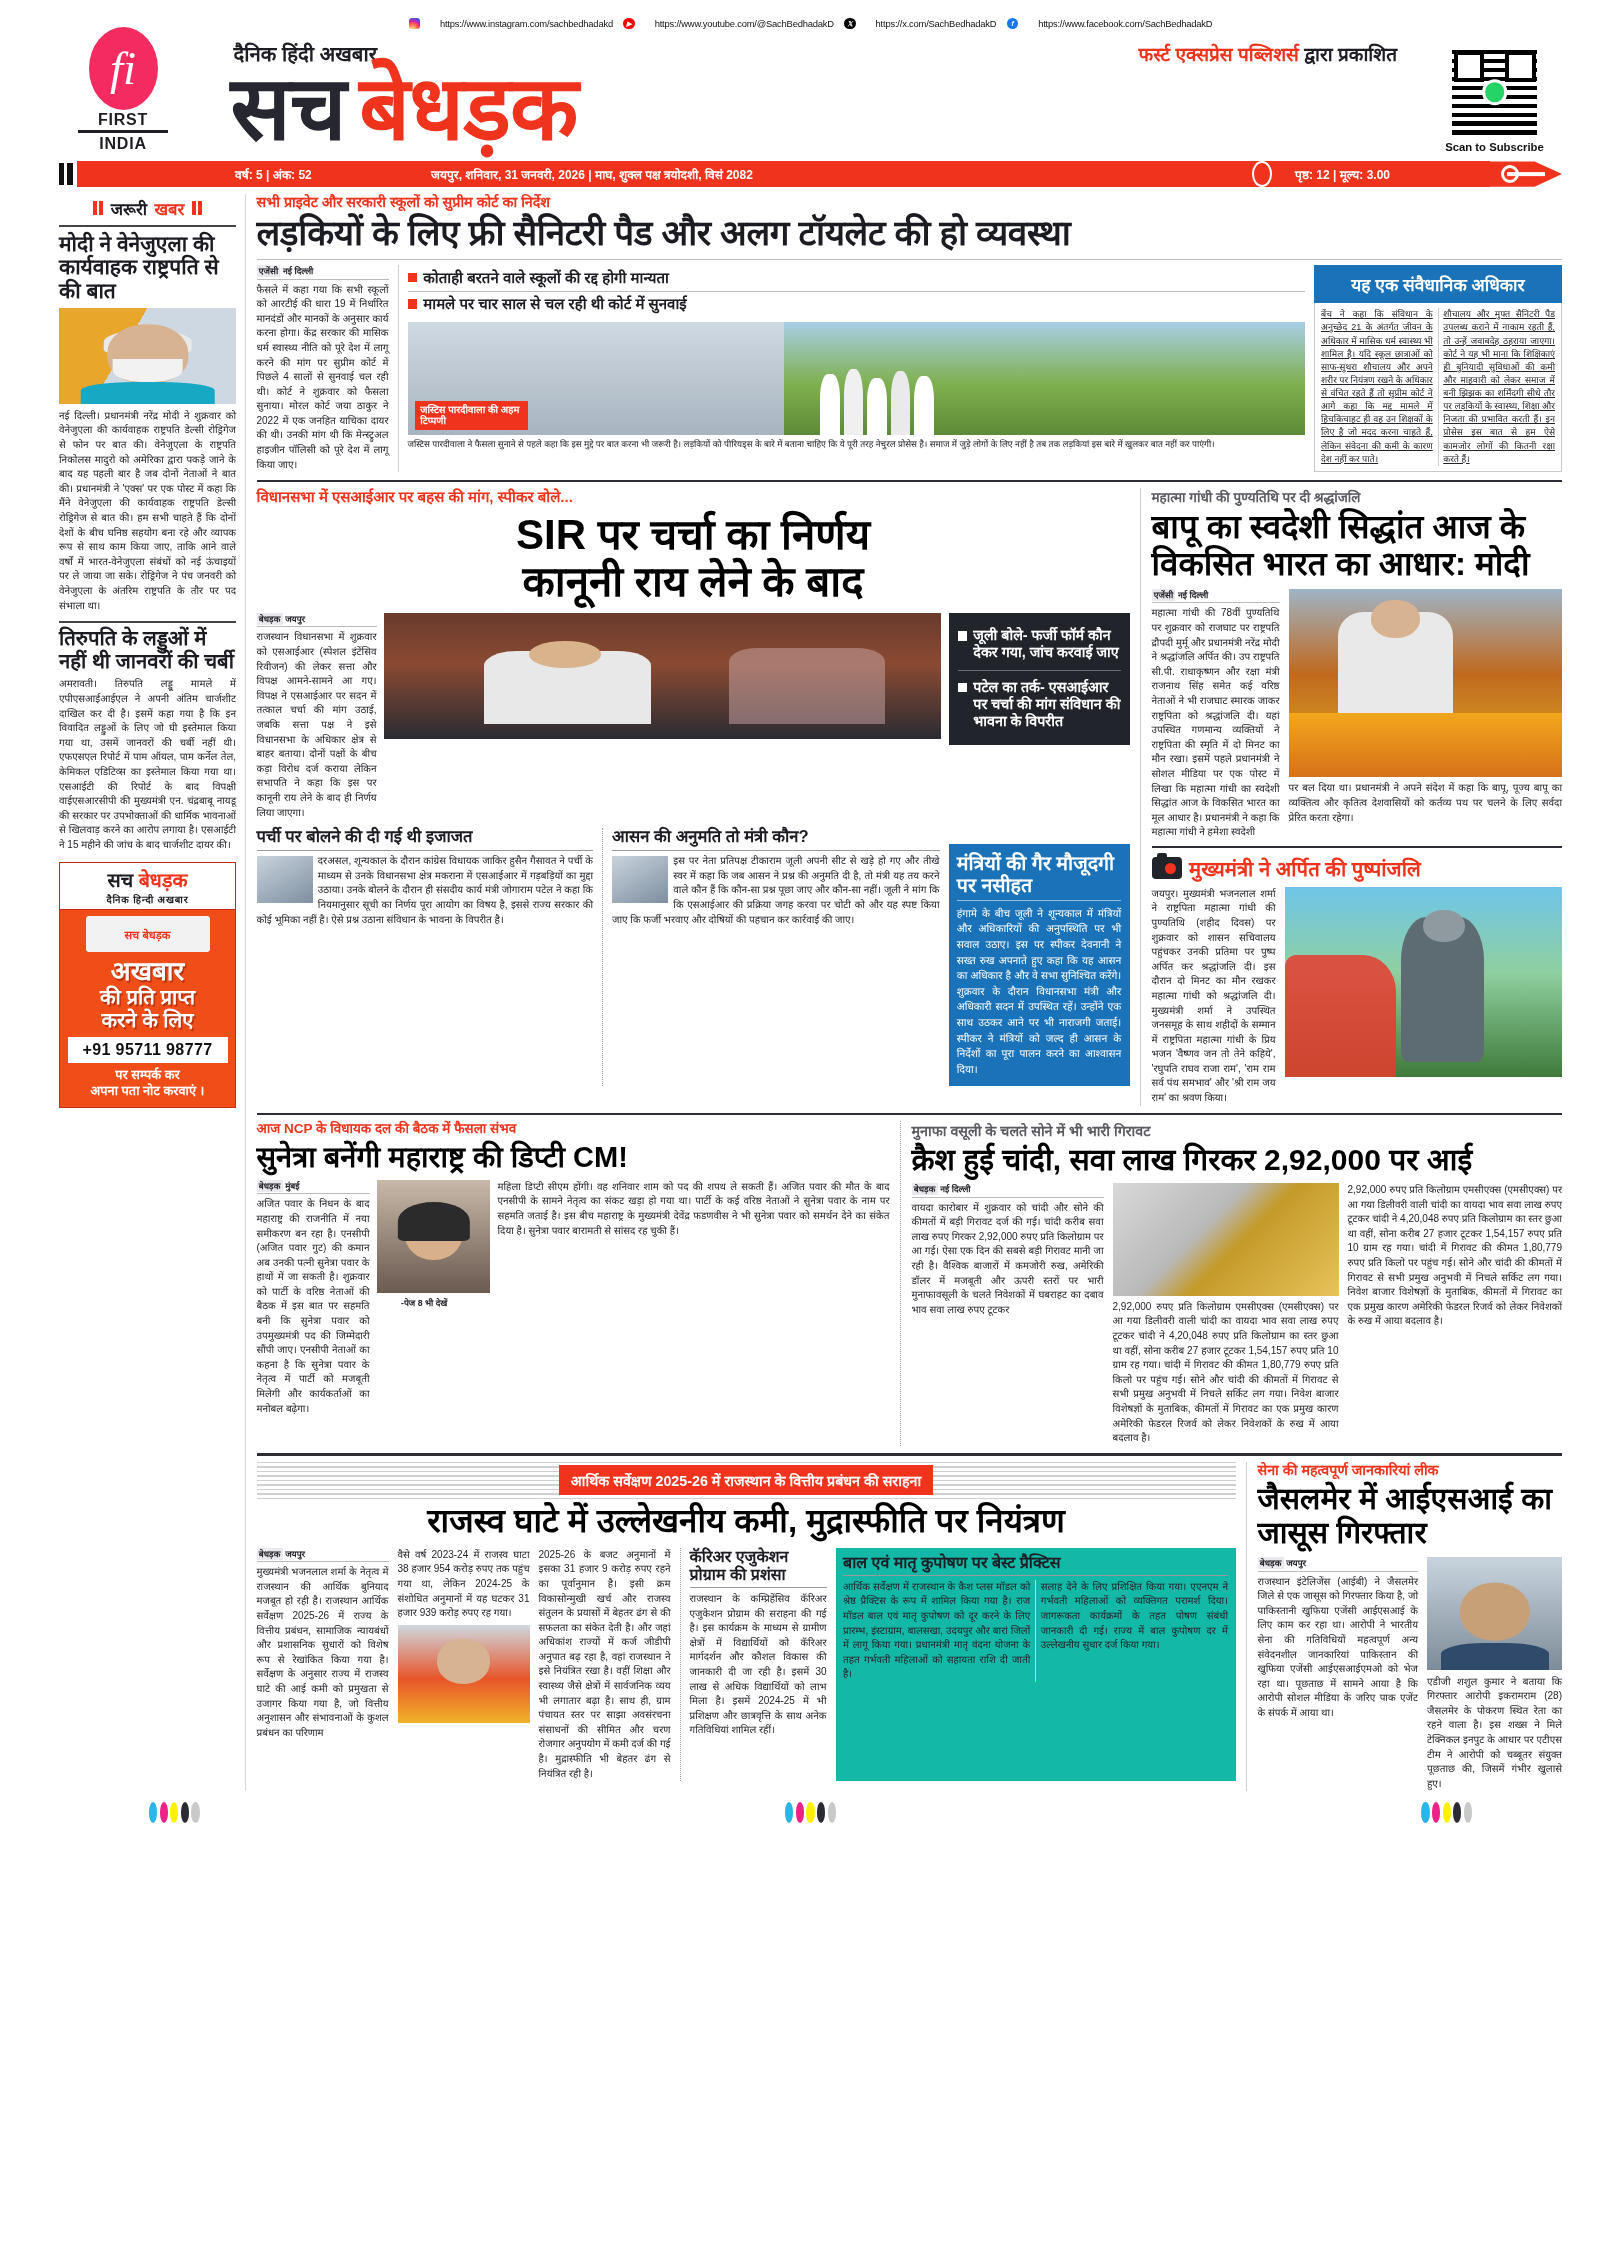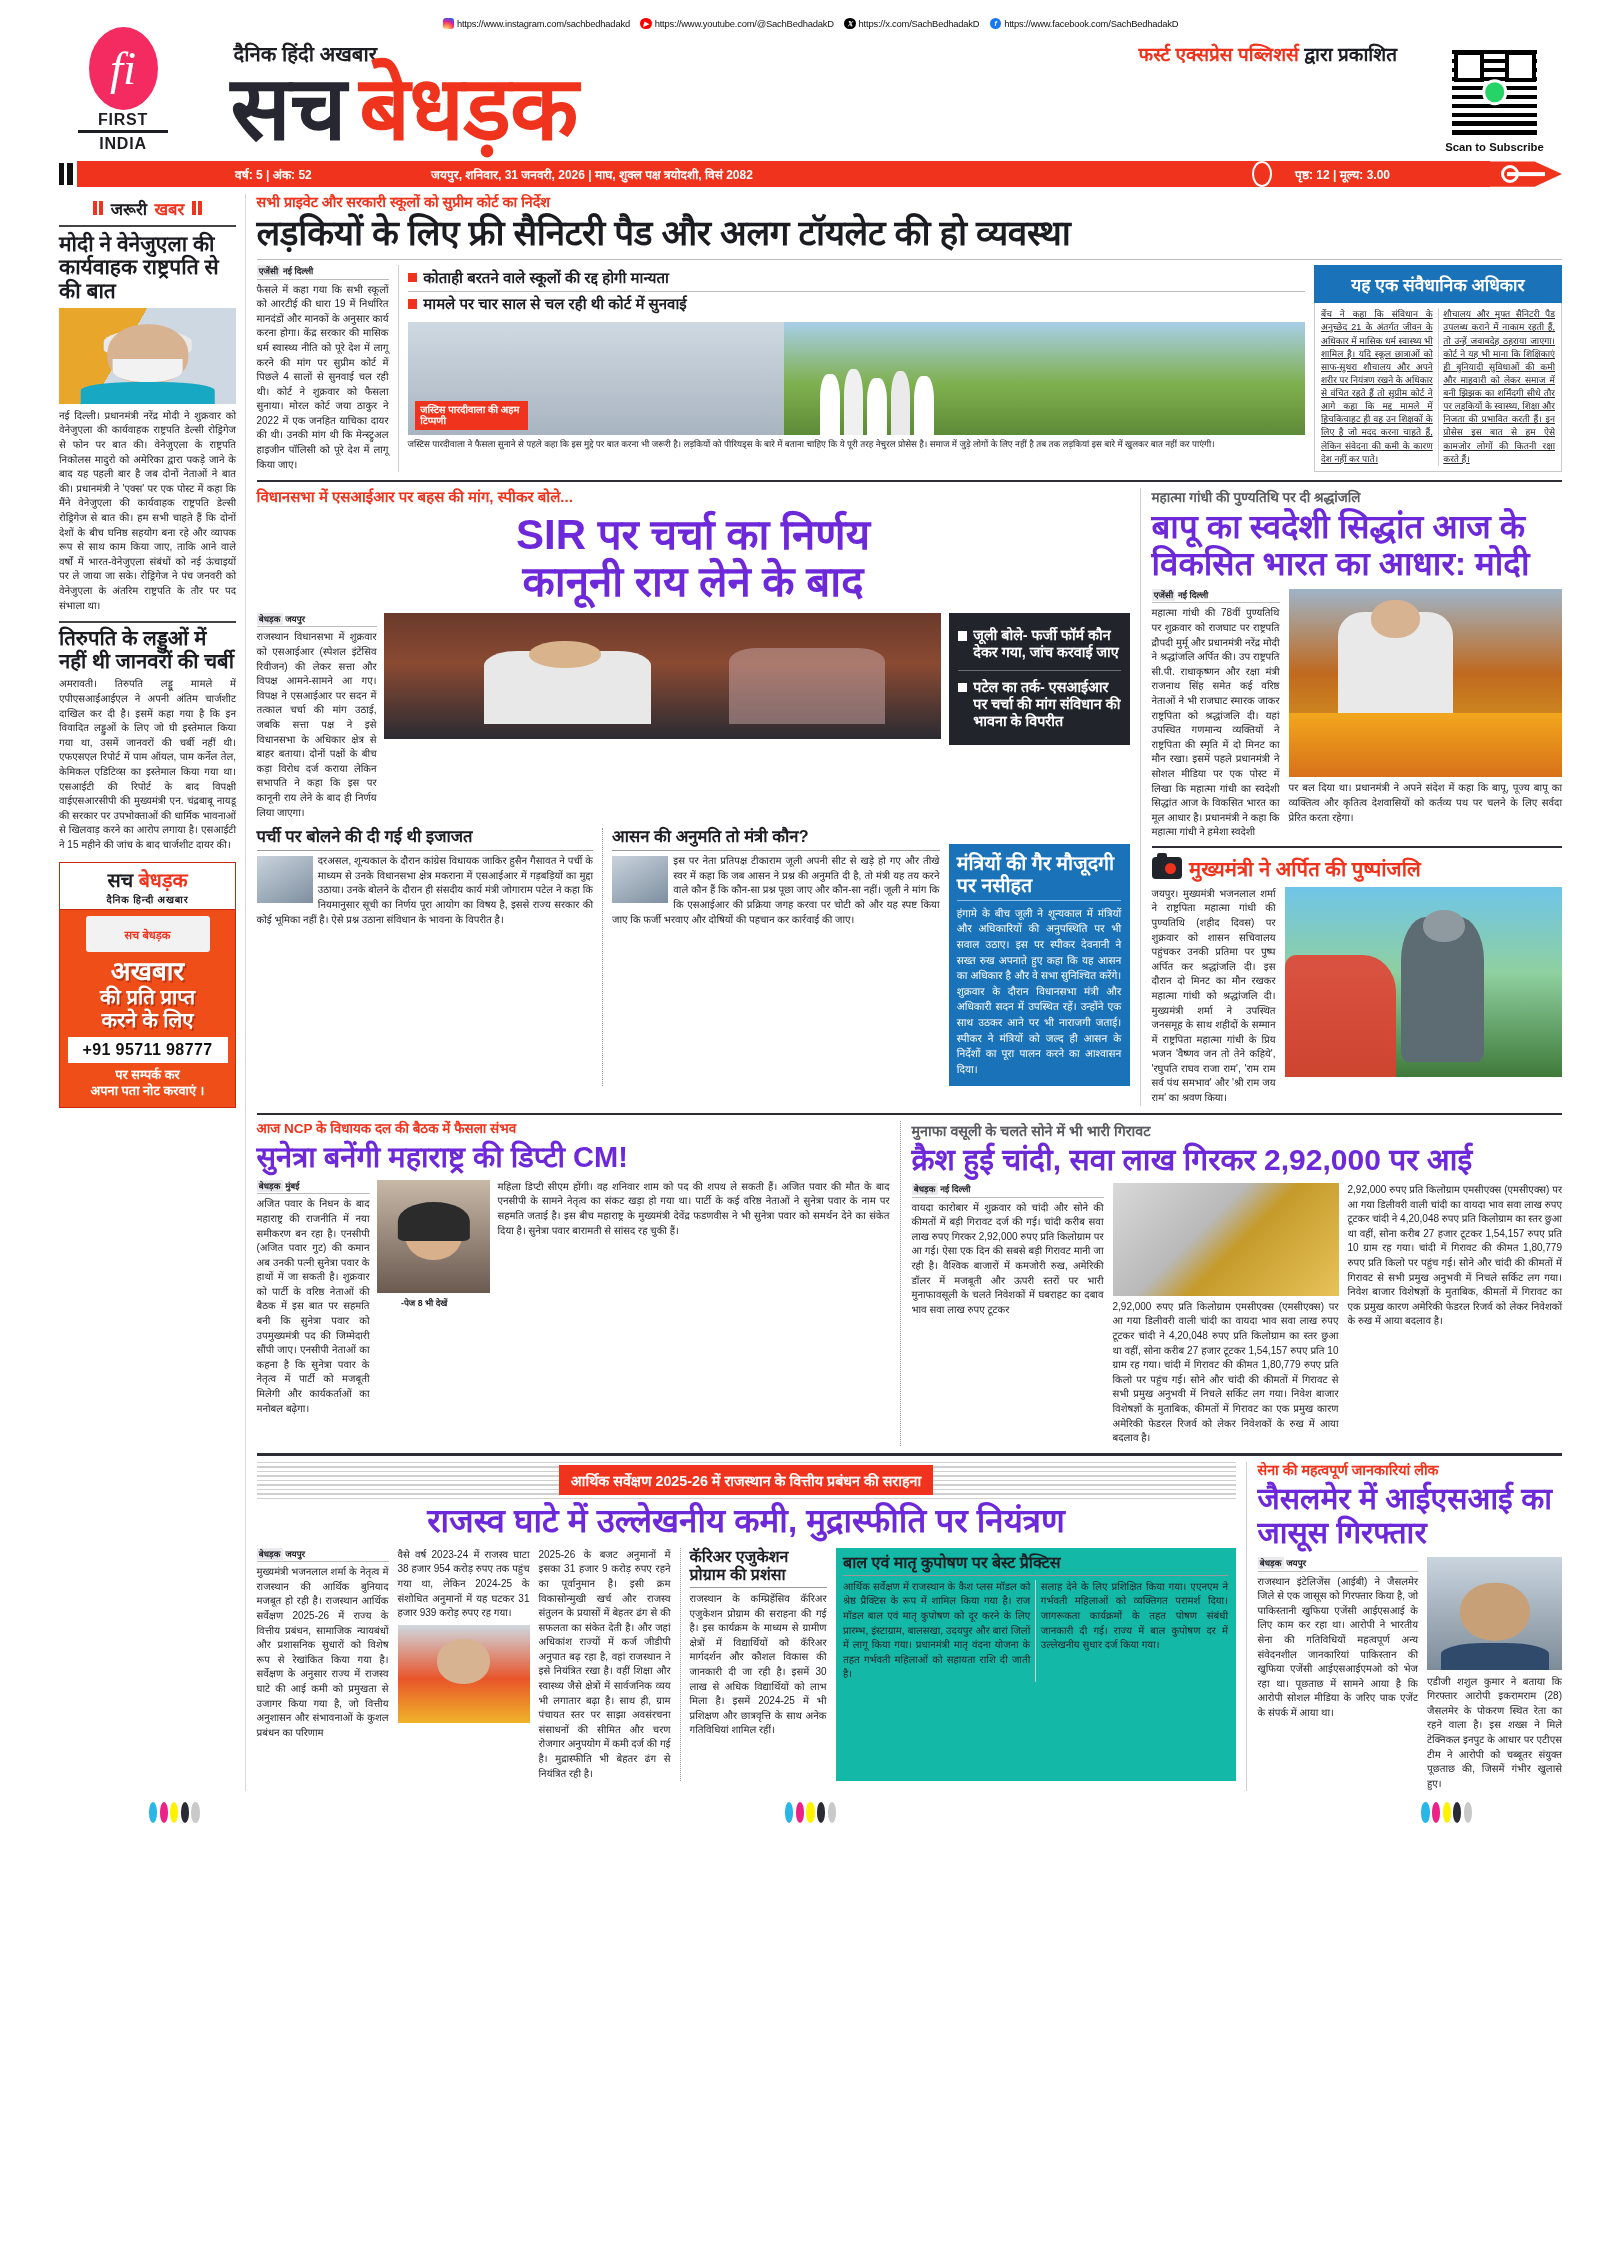--- a/index.html
+++ b/index.html
@@ -7,21 +7,21 @@
     width: 1621px; height: 2261px;
     background: #fff;
     font-family: "Liberation Sans", sans-serif;
     color: #1d1d24;
     overflow: hidden;
   }
   .page { width: 1621px; height: 2261px; padding: 13.5px 59px 0 59px; position: relative; }
 
   
   .social-bar { display: flex; justify-content: center; align-items: center; gap: 10.5px; height: 19.6px; font-size: 9.4px; color: #111; letter-spacing: -0.2px; }
-  .social-item { display: flex; align-items: center; gap: 3px; white-space: nowrap; }
+  .social-item { display: flex; align-items: center; gap: 20px; white-space: nowrap; }
   .sico { width: 11.3px; height: 11.3px; border-radius: 3px; display: inline-block; flex: 0 0 auto; position: relative; }
   .sico.insta { background: radial-gradient(circle at 30% 107%, #fdf497 0%, #fd5949 45%, #d6249f 60%, #285AEB 90%); }
   .sico.yt { background: #ff0000; border-radius: 50%; }
   .sico.x { background: #000; border-radius: 50%; }
   .sico.fb { background: #1877f2; border-radius: 50%; }
   .sico span { position: absolute; inset: 0; color: #fff; font-size: 6.8px; line-height: 11.3px; text-align: center; font-weight: bold; }
 
   
   .masthead { display: flex; align-items: flex-end; height: 120px; padding: 4.5px 0 0 0; }
   .logo-block { width: 128px; display: flex; flex-direction: column; align-items: center; }
@@ -65,21 +65,21 @@
 
   
   .content { display: flex; gap: 0; margin-top: 4.5px; }
   .col-left { width: 187px; flex: 0 0 187px; padding-right: 9px; border-right: 1.5px solid #d8d8d8; }
   .col-main { flex: 1; padding-left: 10.5px; }
 
   
   .kicker-red { color: #f0331c; font-size: 14.3px; font-weight: bold; line-height: 1.25; }
   .kicker-grey { color: #5b5b62; font-size: 13.5px; font-weight: bold; }
   .hl-xl { font-size: 35px; font-weight: bold; line-height: 1.1; color: #1b1b22; letter-spacing: -0.4px; }
-  .hl-lg { font-size: 32px; font-weight: bold; line-height: 1.12; color: #6d28d9; }
+  .hl-lg { font-size: 32px; font-weight: bold; line-height: 1.12; color: #000000; }
   .hl-md { font-size: 23px; font-weight: bold; line-height: 1.12; color: #1b1b22; }
   .body-txt { font-size: 10px; line-height: 1.46; text-align: justify; color: #23232a; }
   .byline { font-size: 8.7px; font-weight: bold; color: #23232a; border-bottom: 0.8px solid #bbb; padding-bottom: 1.5px; margin-bottom: 3px; }
   .byline b { background: #e9e9ee; padding: 0.8px 2.3px; }
 
   
   .jk-head { display:flex; align-items:center; justify-content:center; gap:7.5px; font-size: 16.6px; font-weight:bold; padding: 3px 0 3px; }
   .jk-head .bars { display:flex; gap:2.3px; }
   .jk-head .bars i { width:3.8px; height:14.3px; background:#f0331c; display:block; }
   .jk-head .red { color:#f0331c; }

